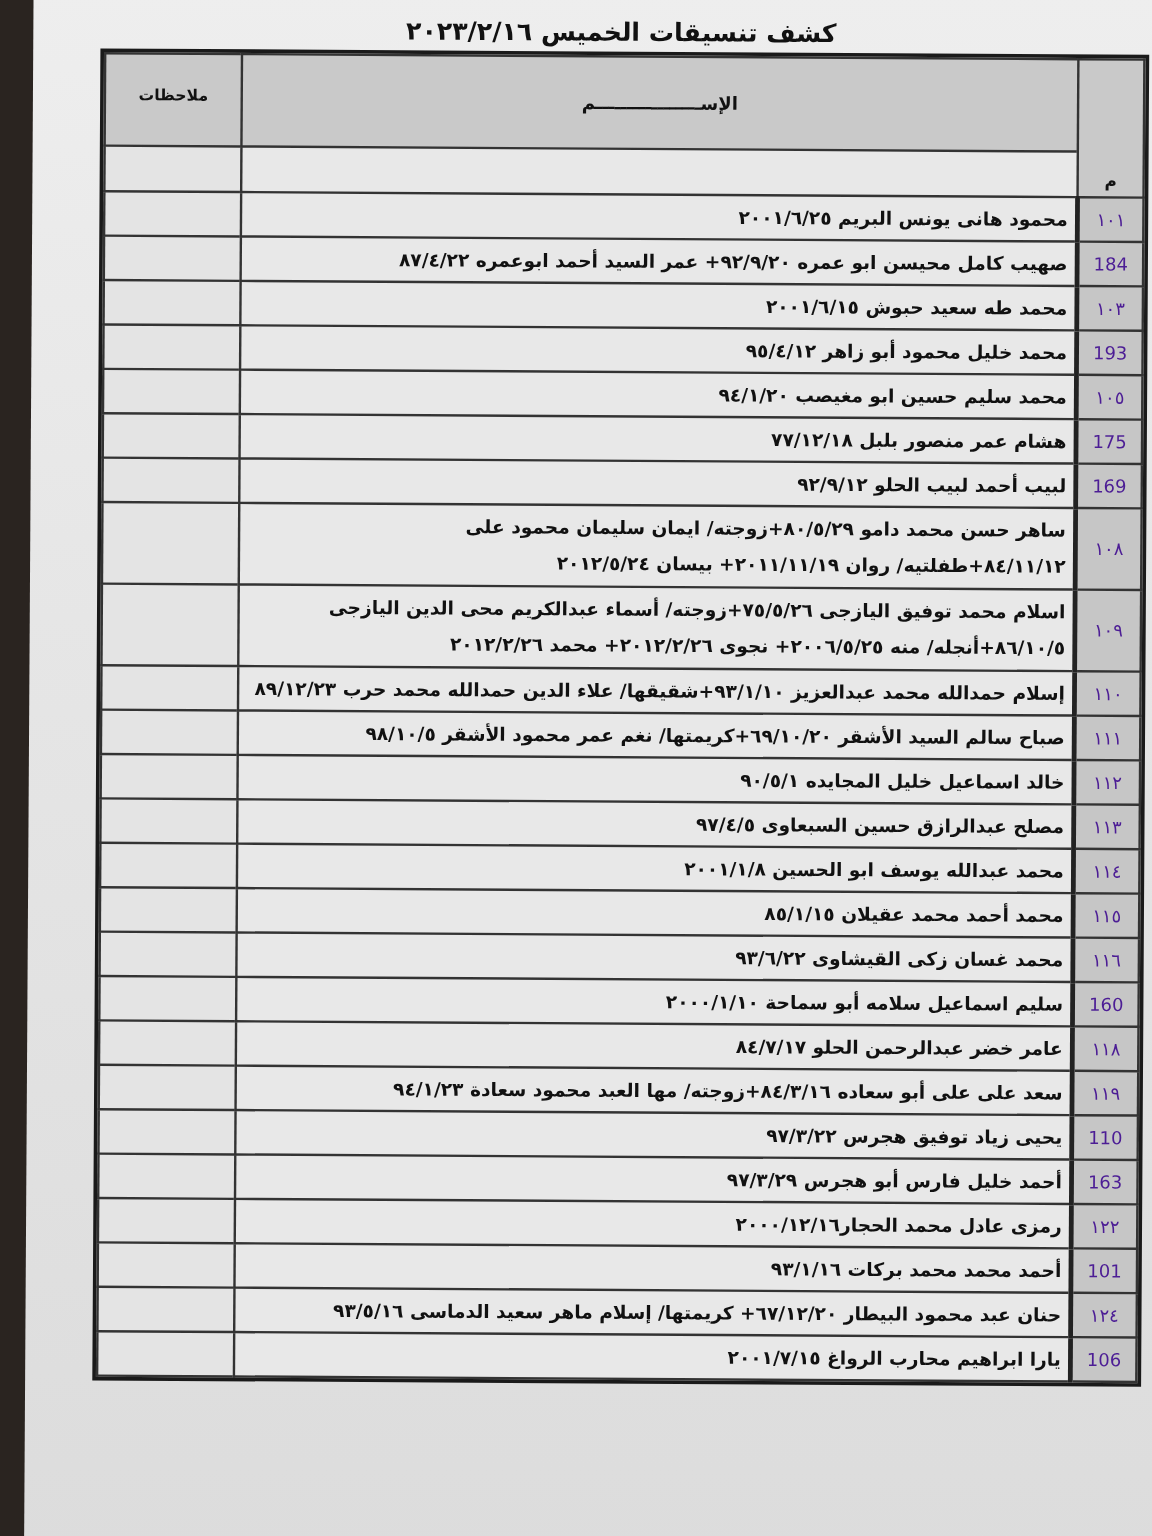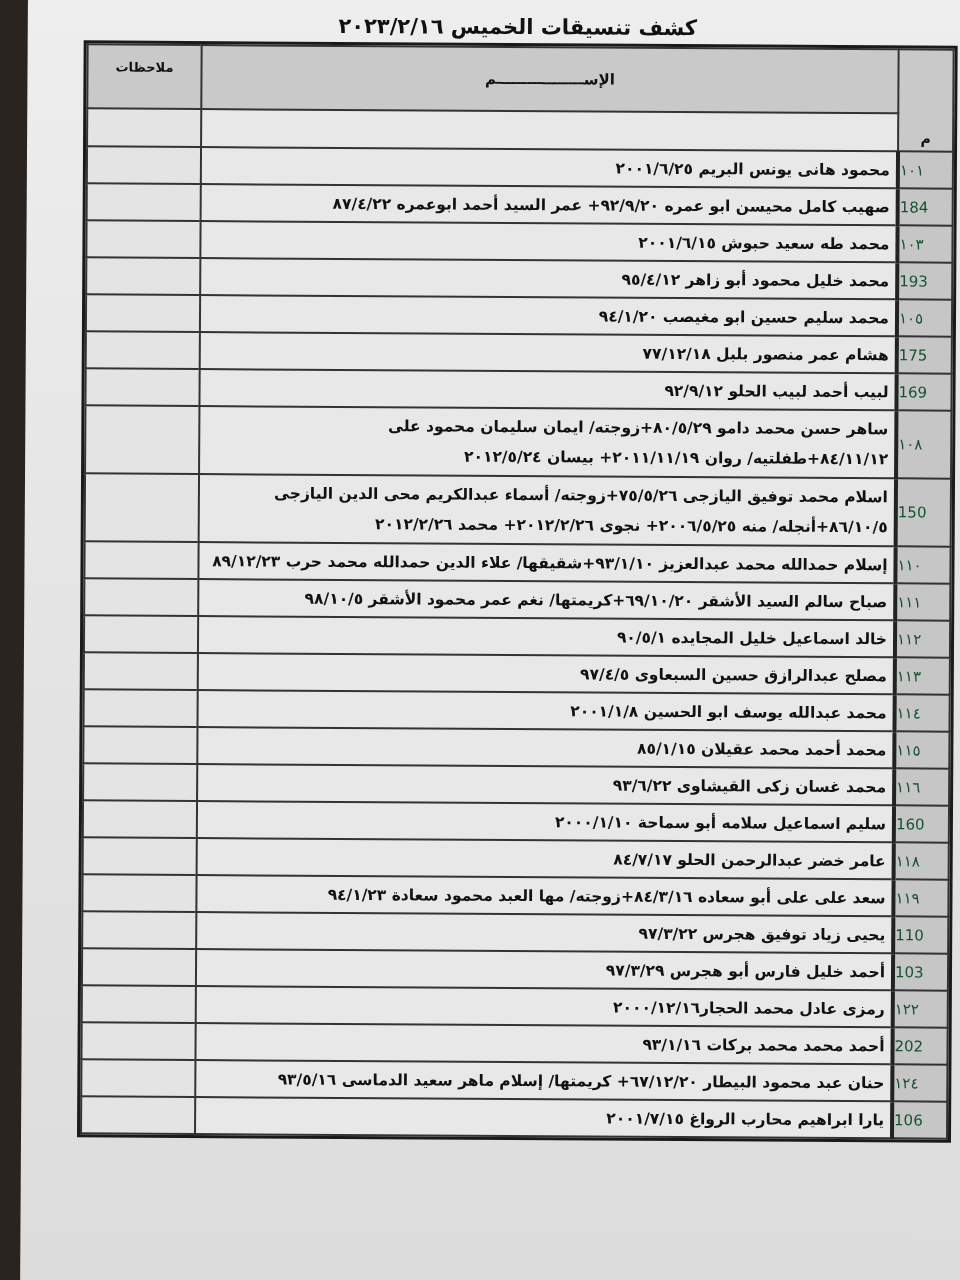--- a/index.html
+++ b/index.html
@@ -22,26 +22,26 @@
   .sheet {
     position:absolute; left:56px; top:27px; width:868px;
     border:3px solid #1a1a1a;
     direction:rtl;
   }
   table { border-collapse:collapse; width:100%; direction:rtl; }
   td, th { border:2px solid #333; padding:0; }
   .hdr th { background:#c9c9c9; height:48px; font-weight:bold; color:#111; }
   .hdr th.num { width:52px; font-size:14px; vertical-align:bottom; padding-bottom:4px; }
   .hdr th.name { font-size:15px; }
-  .hdr th.notes { width:112px; font-size:13px; vertical-align:top; padding-top:14px; }
+  .hdr th.notes { width:112px; font-size:13px; vertical-align:top; padding-top:27px; }
   .hdr-sub td { height:36px; }
   tr.row td { height:35px; }
   tr.row.tall td { height:66px; }
   td.num {
-    background:#c6c6c6; width:52px; text-align:left; font-size:15px; color:#14532d;
+    background:#c6c6c6; width:52px; text-align:center; font-size:15px; color:#4c1d95;
     border-left:4px solid #222;
   }
   td.name {
     background:#e8e8e8; text-align:right; font-size:15.5px; font-weight:bold;
     color:#111; padding:0 6px; line-height:30px; white-space:normal;
   }
   td.notes { background:#e4e4e4; width:112px; }
   .sub { display:block; }
 </style>
 </head>
@@ -115,21 +115,21 @@
   </tr>
           <tr class="row tall">
     <td class="num">١٠٨</td>
     <td class="name">
               <span class="sub">ساهر حسن محمد دامو ٨٠/٥/٢٩+زوجته/ ايمان سليمان محمود على</span>
               <span class="sub">٨٤/١١/١٢+طفلتيه/ روان ٢٠١١/١١/١٩+ بيسان ٢٠١٢/٥/٢٤</span>
             </td>
     <td class="notes"></td>
   </tr>
           <tr class="row tall">
-    <td class="num">150</td>
+    <td class="num">١٠٩</td>
     <td class="name">
               <span class="sub">اسلام محمد توفيق اليازجى ٧٥/٥/٢٦+زوجته/ أسماء عبدالكريم محى الدين اليازجى</span>
               <span class="sub">٨٦/١٠/٥+أنجله/ منه ٢٠٠٦/٥/٢٥+ نجوى ٢٠١٢/٢/٢٦+ محمد ٢٠١٢/٢/٢٦</span>
             </td>
     <td class="notes"></td>
   </tr>
           <tr class="row">
     <td class="num">١١٠</td>
     <td class="name">
               <span class="sub">إسلام حمدالله محمد عبدالعزيز ٩٣/١/١٠+شقيقها/ علاء الدين حمدالله محمد حرب ٨٩/١٢/٢٣</span>
@@ -200,35 +200,35 @@
     <td class="notes"></td>
   </tr>
           <tr class="row">
     <td class="num">110</td>
     <td class="name">
               <span class="sub">يحيى زياد توفيق هجرس ٩٧/٣/٢٢</span>
             </td>
     <td class="notes"></td>
   </tr>
           <tr class="row">
-    <td class="num">103</td>
+    <td class="num">163</td>
     <td class="name">
               <span class="sub">أحمد خليل فارس أبو هجرس ٩٧/٣/٢٩</span>
             </td>
     <td class="notes"></td>
   </tr>
           <tr class="row">
     <td class="num">١٢٢</td>
     <td class="name">
               <span class="sub">رمزى عادل محمد الحجار٢٠٠٠/١٢/١٦</span>
             </td>
     <td class="notes"></td>
   </tr>
           <tr class="row">
-    <td class="num">202</td>
+    <td class="num">101</td>
     <td class="name">
               <span class="sub">أحمد محمد محمد بركات ٩٣/١/١٦</span>
             </td>
     <td class="notes"></td>
   </tr>
           <tr class="row">
     <td class="num">١٢٤</td>
     <td class="name">
               <span class="sub">حنان عبد محمود البيطار ٦٧/١٢/٢٠+ كريمتها/ إسلام ماهر سعيد الدماسى ٩٣/٥/١٦</span>
             </td>

